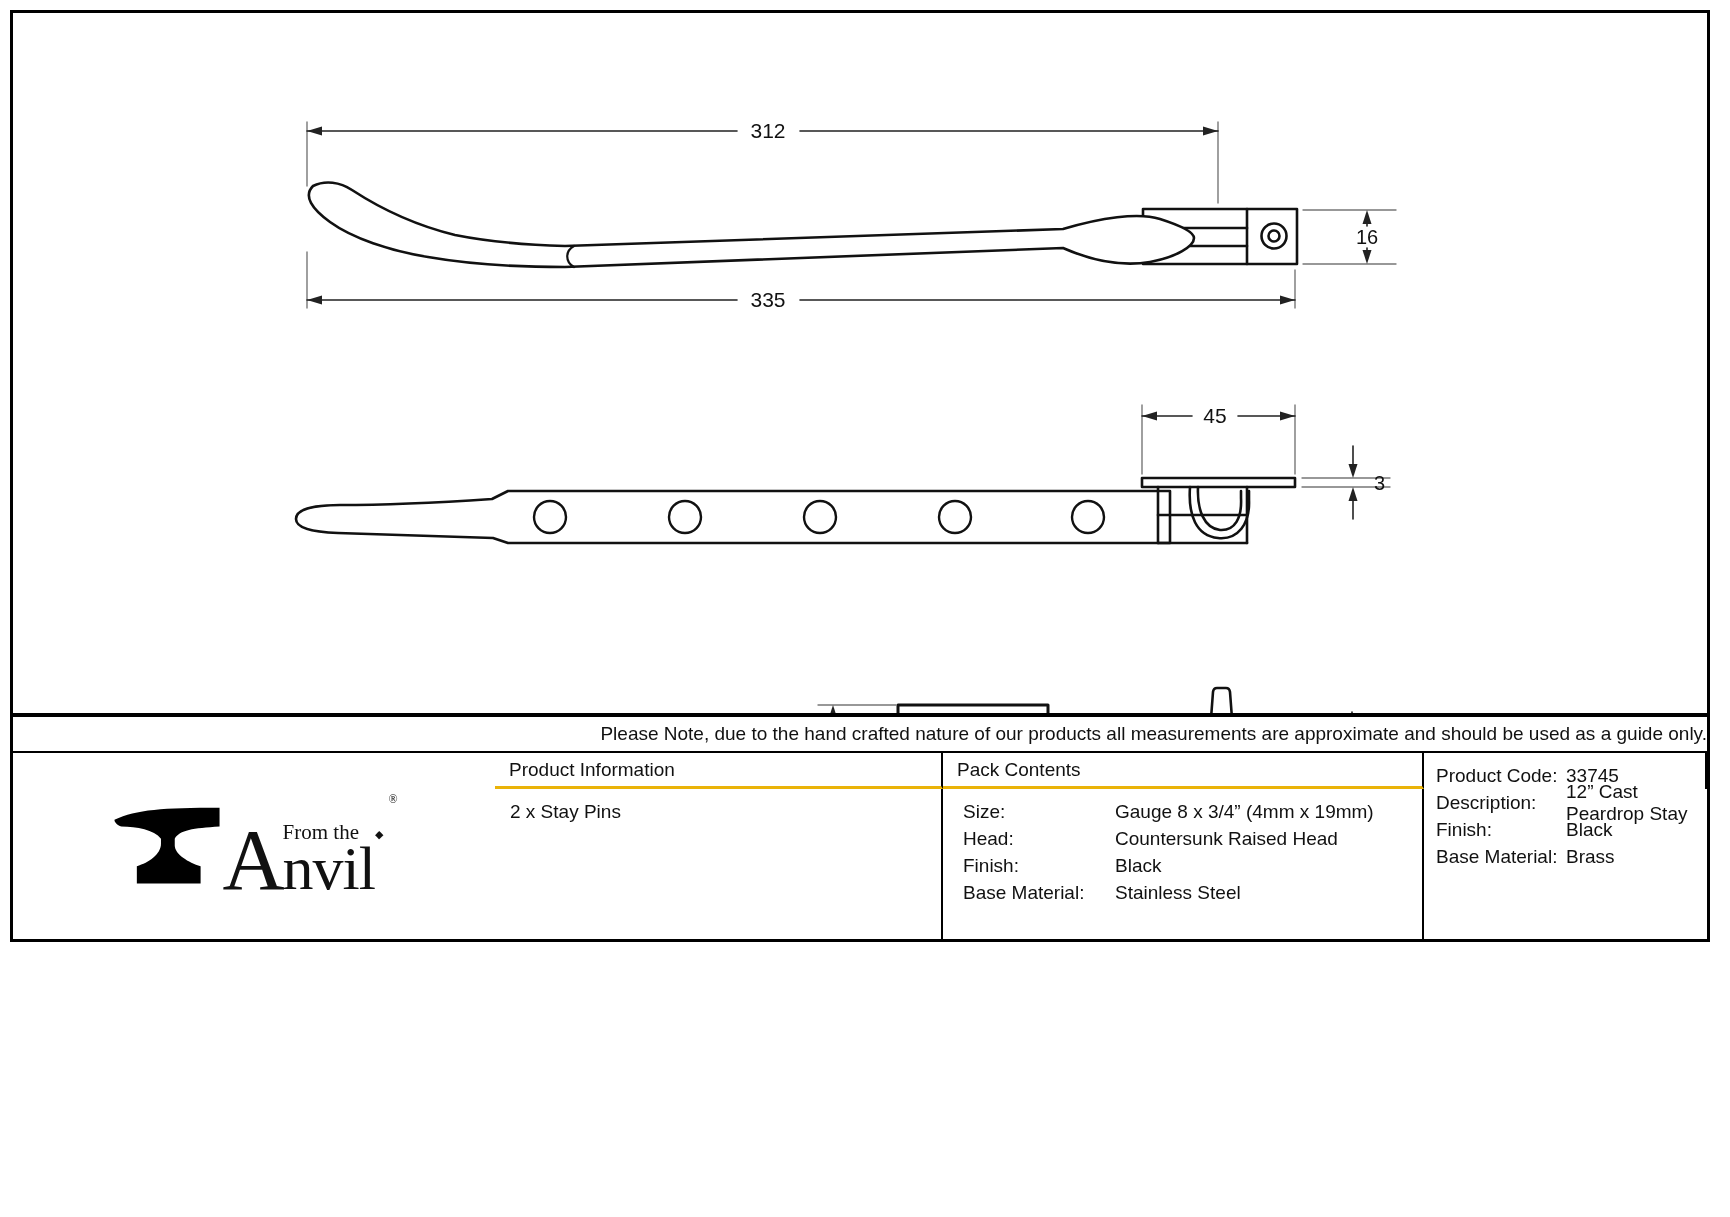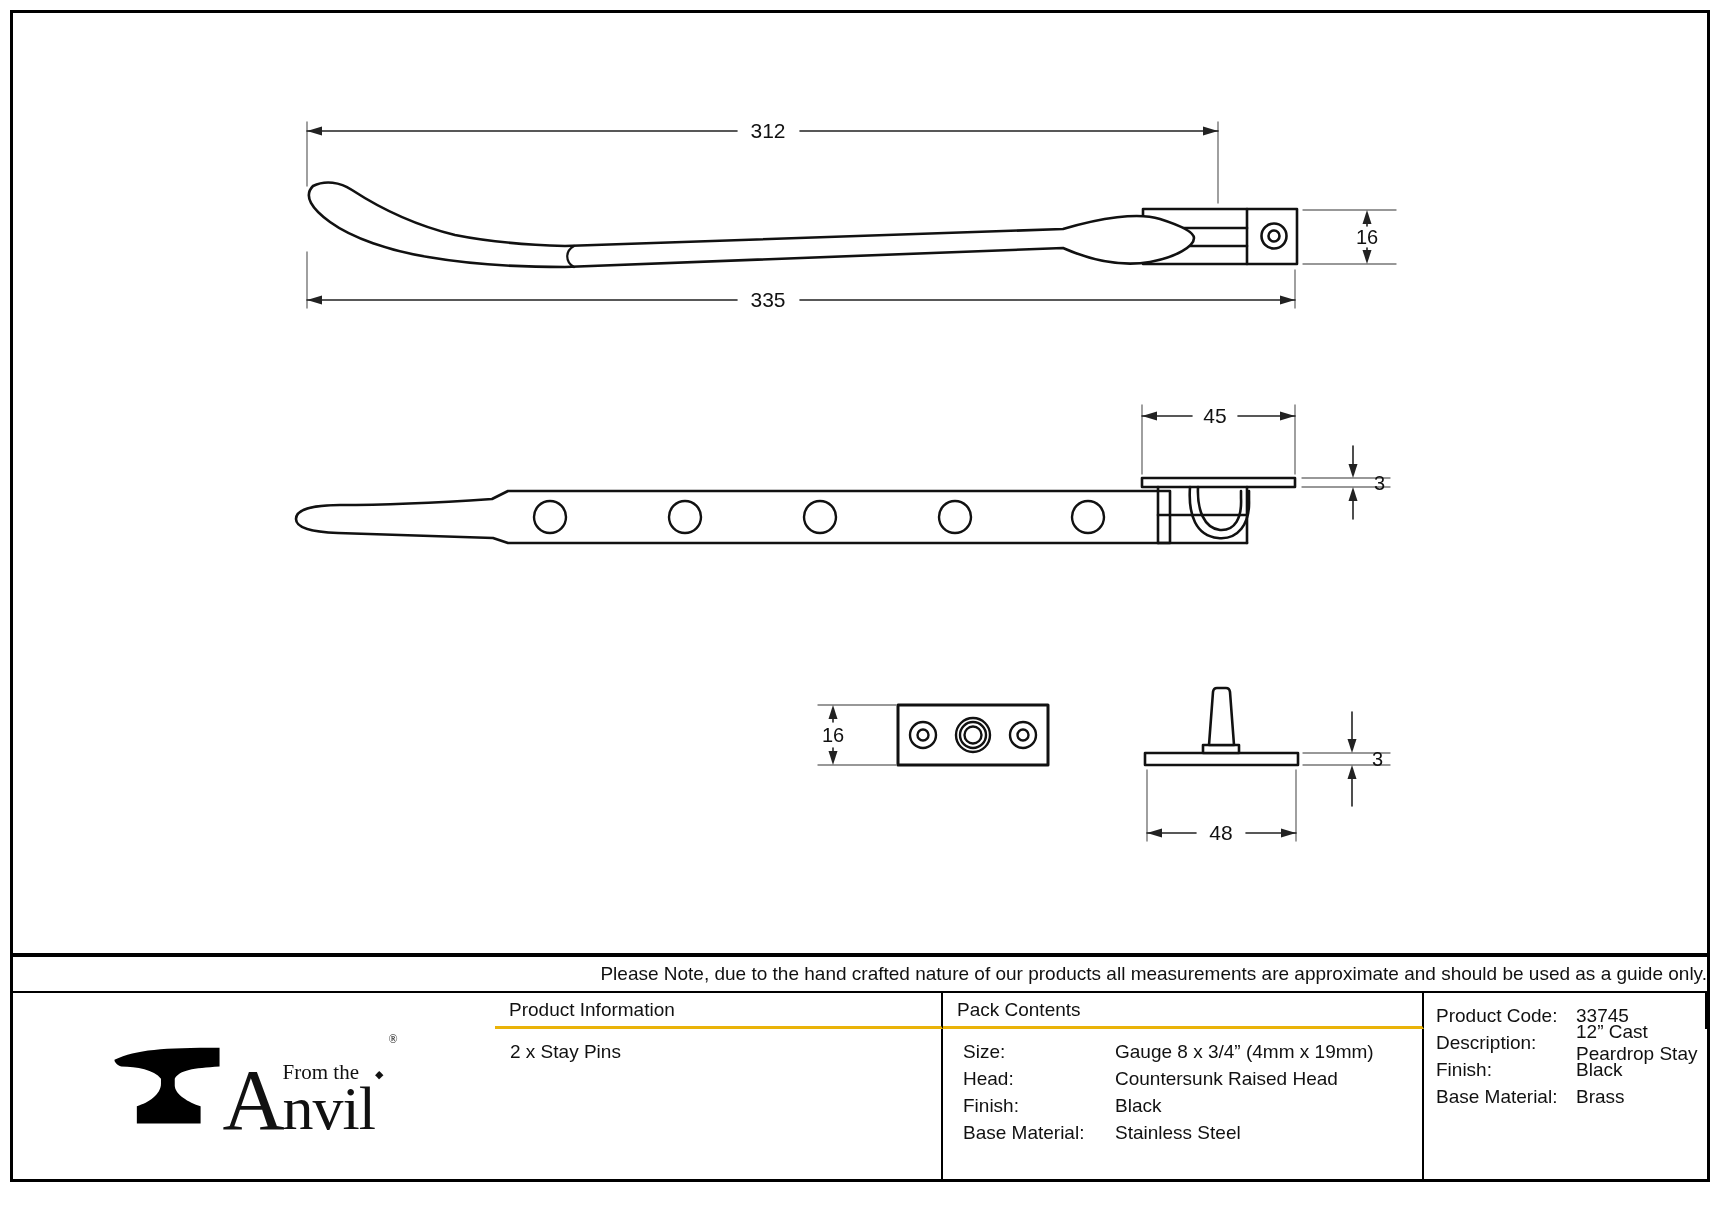--- a/index.html
+++ b/index.html
@@ -1,28 +1,28 @@
 <!DOCTYPE html>
 <html><head>
 <meta charset="utf-8">
 <style>
   html,body{margin:0;padding:0;background:#ffffff;}
   .page{position:relative;width:1730px;height:1217px;background:#fff;font-family:"Liberation Sans",sans-serif;color:#111;overflow:hidden;}
-  .frame{position:absolute;left:10px;top:10px;width:1700px;height:1172px;border:3px solid #000;box-sizing:border-box;}
+  .frame{position:absolute;left:10px;top:10px;width:1700px;height:932px;border:3px solid #000;box-sizing:border-box;}
   .drawing-svg{position:absolute;left:0;top:0;}
   
   .tableblock{position:absolute;left:0;bottom:0;width:100%;border-top:4px solid #000;box-sizing:border-box;background:#fff;}
   .note-row{height:36px;border-bottom:2px solid #000;box-sizing:border-box;display:flex;align-items:center;padding-left:13px;font-size:19px;justify-content:flex-end;}
   .grid{display:grid;grid-template-columns:482px 448px 481px 1fr;grid-template-rows:36px 150px;}
   .hcell{border-bottom:3px solid #eab308;box-sizing:border-box;display:flex;align-items:center;padding-left:14px;font-size:19px;}
   .cdiv{border-right:2px solid #000;}
   .bcell{box-sizing:border-box;padding-top:9px;font-size:19px;}
   .kv{display:flex;height:27px;align-items:center;}
   .kv .k{flex:0 0 auto;}
-  .pi .kv{padding-left:12px;gap:10px;}
+  .pi .kv{padding-left:12px;}
   .pi .k{width:130px;}
   .pc .kv{padding-left:15px;}
   .fs .kv{padding-left:20px;}
   .fs .k{width:152px;}
   
   .logo-cell{grid-row:1 / span 2;display:flex;align-items:center;justify-content:center;}
   .logo{display:flex;align-items:flex-end;position:relative;padding-right:14px;}
   .logo-text{display:flex;align-items:flex-end;font-family:"Liberation Serif",serif;line-height:1;}
   .big-a{font-size:86px;line-height:0.78;letter-spacing:-2px;}
   .logo-right{display:flex;flex-direction:column;align-items:flex-start;}

